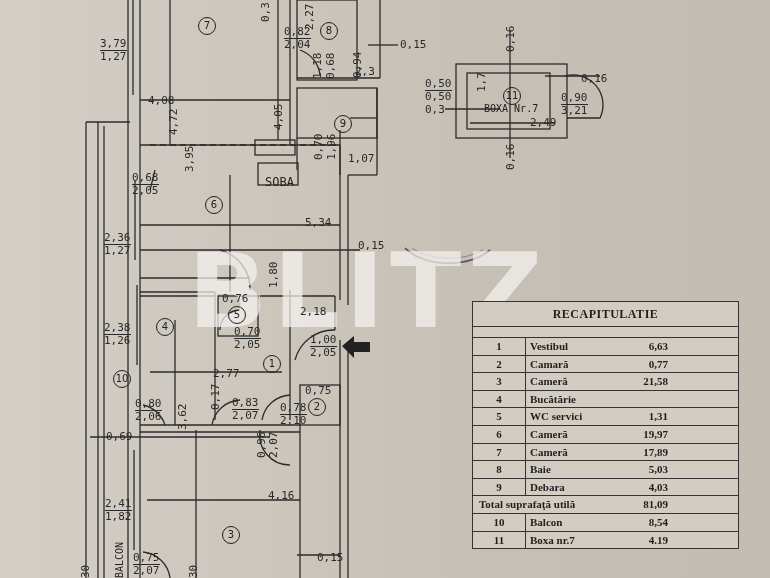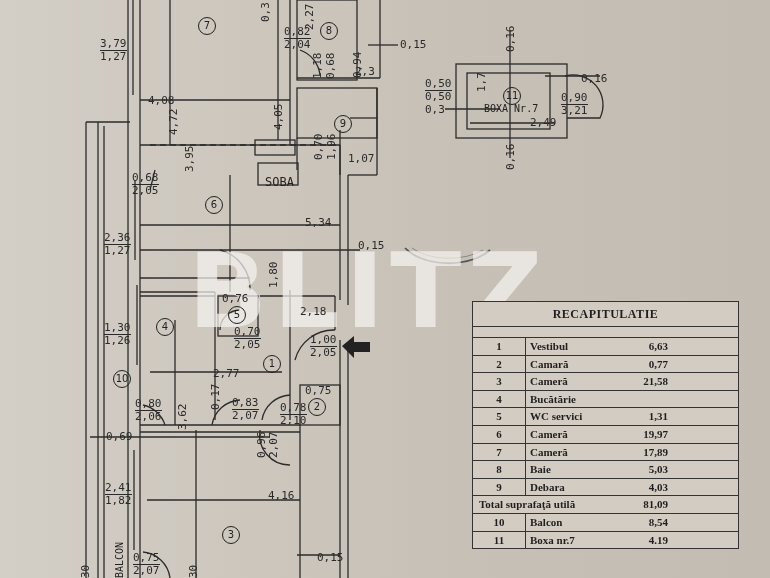--- a/index.html
+++ b/index.html
@@ -145,23 +145,23 @@
 <div class="room-num" style="left:113px;top:370px;">10</div>
 <div class="room-num" style="left:503px;top:87px;">11</div>
 
 <div class="label" style="left:265px;top:175px;">SOBA</div>
 <div class="label" style="left:484px;top:103px;font-size:10px;">BOXA Nr.7</div>
 <div class="label vert" style="left:114px;top:578px;font-size:10px;">BALCON</div>
 
 <div class="frac" style="left:100px;top:38px;"><span class="n">3,79</span><span>1,27</span></div>
 <div class="frac" style="left:132px;top:172px;"><span class="n">0,68</span><span>2,05</span></div>
 <div class="frac" style="left:104px;top:232px;"><span class="n">2,36</span><span>1,27</span></div>
-<div class="frac" style="left:104px;top:322px;"><span class="n">1,30</span><span>1,26</span></div>
+<div class="frac" style="left:104px;top:322px;"><span class="n">2,38</span><span>1,26</span></div>
 <div class="frac" style="left:135px;top:398px;"><span class="n">0,80</span><span>2,06</span></div>
-<div class="frac" style="left:105px;top:482px;"><span class="n">2,41</span><span>1,82</span></div>
+<div class="frac" style="left:105px;top:498px;"><span class="n">2,41</span><span>1,82</span></div>
 <div class="frac" style="left:133px;top:552px;"><span class="n">0,75</span><span>2,07</span></div>
 <div class="frac" style="left:284px;top:26px;"><span class="n">0,82</span><span>2,04</span></div>
 <div class="frac" style="left:222px;top:293px;"><span>0,76</span></div>
 <div class="frac" style="left:234px;top:326px;"><span class="n">0,70</span><span>2,05</span></div>
 <div class="frac" style="left:310px;top:334px;"><span class="n">1,00</span><span>2,05</span></div>
 <div class="frac" style="left:232px;top:397px;"><span class="n">0,83</span><span>2,07</span></div>
 <div class="frac" style="left:280px;top:402px;"><span class="n">0,78</span><span>2,10</span></div>
 <div class="frac" style="left:305px;top:385px;"><span>0,75</span></div>
 <div class="frac" style="left:425px;top:78px;"><span class="n">0,50</span><span>0,50</span></div>
 <div class="frac" style="left:561px;top:92px;"><span class="n">0,90</span><span>3,21</span></div>

